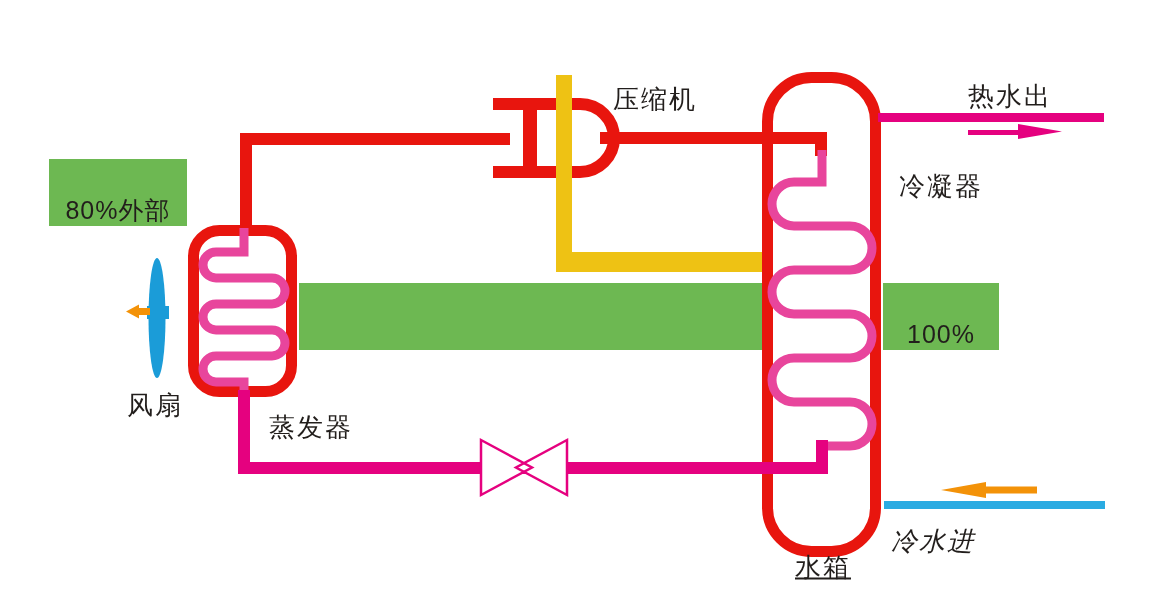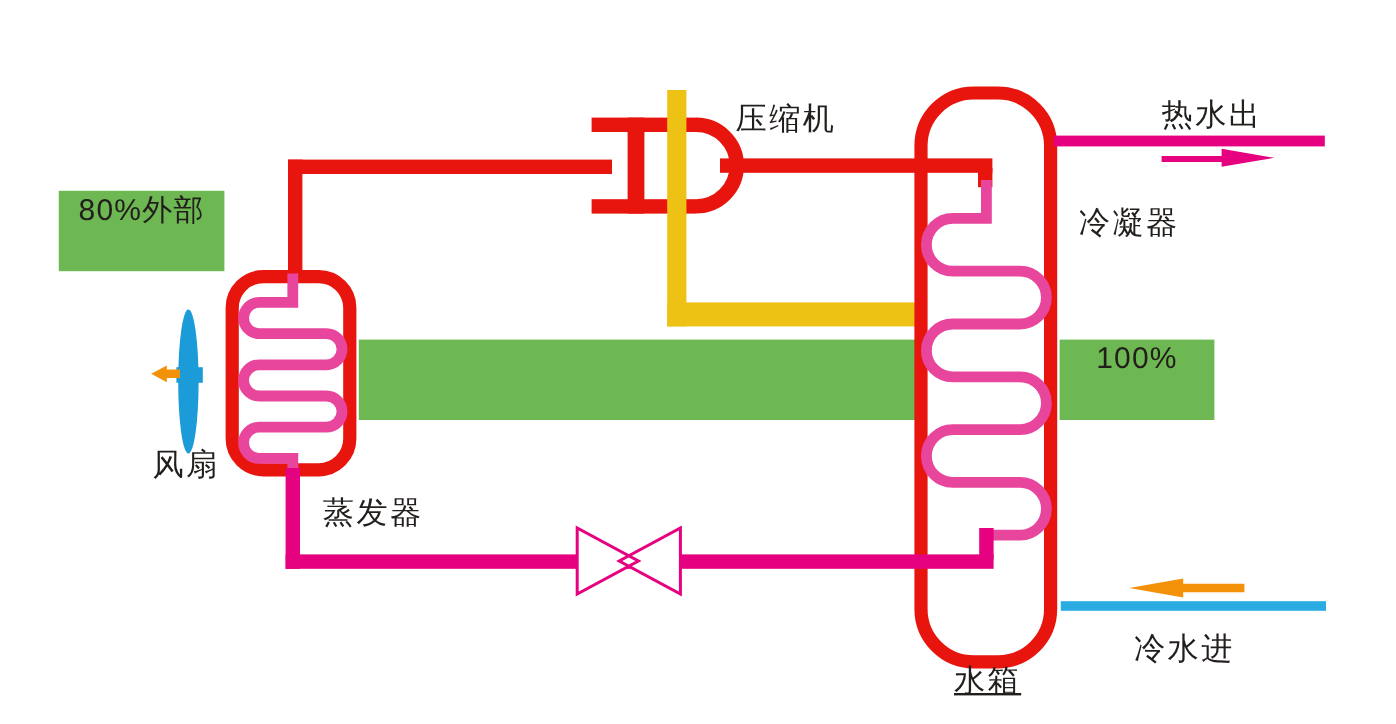--- a/index.html
+++ b/index.html
@@ -23,21 +23,21 @@
   .f-fanblue{fill:var(--c-fan_blue);} .f-water{fill:var(--c-water_blue);}
   .f-orange{fill:var(--c-orange);}
   .lbl{
     position:absolute;transform:translate(-50%,-50%);
     font-size:26px;letter-spacing:2px;white-space:nowrap;
     color:var(--c-text);
   }
   .gbox{
     position:absolute;background:var(--c-green);color:var(--c-text);
     text-align:center;font-size:25px;line-height:32px;letter-spacing:1px;
-    display:flex;flex-direction:column;justify-content:flex-start;
+    display:flex;flex-direction:column;justify-content:flex-end;
   }
 </style>
 </head>
 <body>
 
 <div class="stage">
 
   <svg class="layer" width="1163" height="603" viewBox="0 0 1163 603">
 
     <g>
@@ -97,24 +97,24 @@
     <g>
       <ellipse class="f-fanblue" cx="157" cy="318" rx="8.5" ry="60"></ellipse>
       <rect class="f-fanblue" x="147" y="306" width="22" height="13"></rect>
       <polygon class="f-orange" points="126,311.5 139,304.5 139,308 150,308 150,315 139,315 139,318.5"></polygon>
     </g>
   </svg>
 
   <div class="gbox" style="left:49px;top:159px;width:138px;height:67px;">
     <div>80%外部</div>
   </div>
-  <div class="gbox" style="left:883px;top:283px;width:129px;height:67px;">
+  <div class="gbox" style="left:883px;top:283px;width:116px;height:67px;">
     <div>100%</div>
   </div>
 
   <div class="lbl" style="left:655px;top:99px;">压缩机</div>
   <div class="lbl" style="left:1010px;top:96px;">热水出</div>
   <div class="lbl" style="left:941px;top:186px;font-family:Liberation Serif, serif;">冷凝器</div>
-  <div class="lbl" style="left:155px;top:387px;">风扇</div>
+  <div class="lbl" style="left:155px;top:405px;">风扇</div>
   <div class="lbl" style="left:311px;top:427px;text-align:center;">蒸发器</div>
   <div class="lbl" style="left:823px;top:567px;text-decoration:underline;">水箱</div>
-  <div class="lbl" style="left:987px;top:541px;">冷水进</div>
+  <div class="lbl" style="left:933px;top:541px;font-style:italic;">冷水进</div>
 </div>
 
 </body></html>

